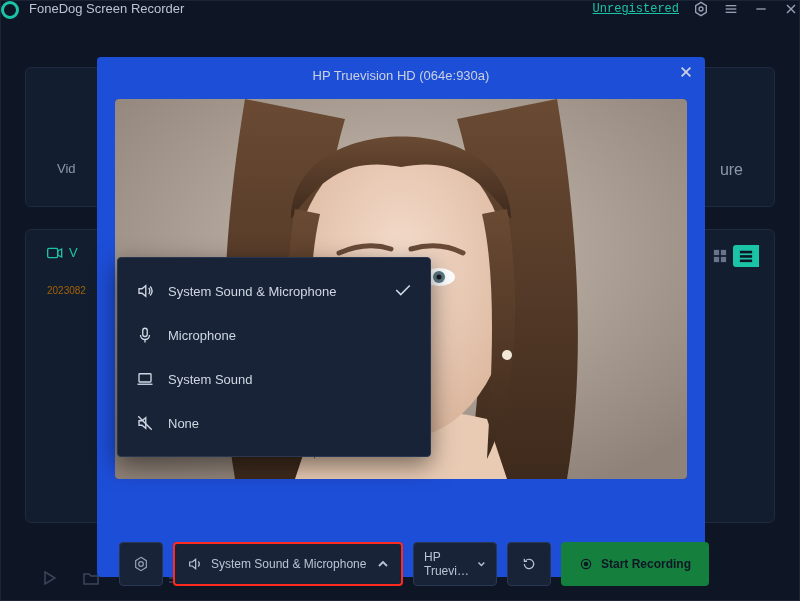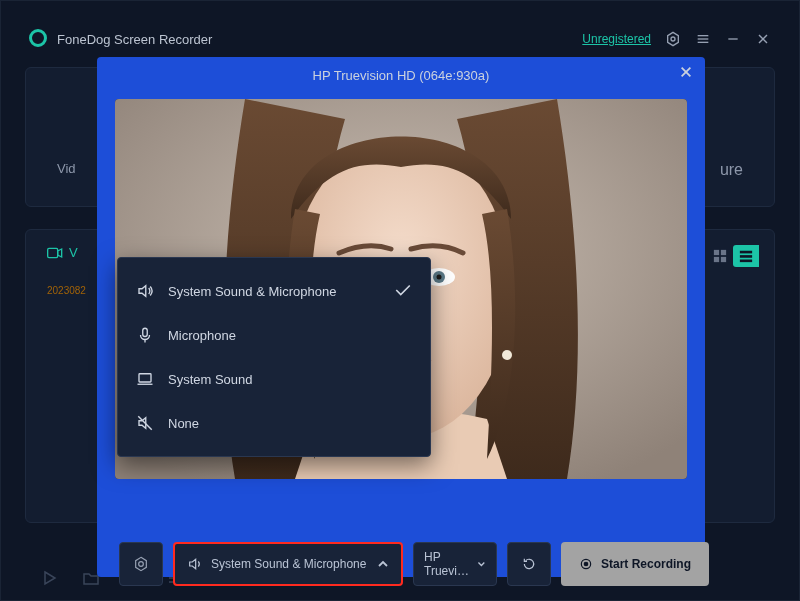--- a/index.html
+++ b/index.html
@@ -8,30 +8,30 @@
     background: #0e1626;
     font-family: -apple-system, "Segoe UI", Arial, sans-serif;
     color: #c0c8d6;
     position: relative;
     overflow: hidden;
     border: 1px solid #1a2435;
   }
   
   .titlebar {
     height: 46px;
-    display: flex; align-items: flex-end;
-    padding: 0 28px;
+    display: flex; align-items: flex-start;
+    padding: 0 0;
   }
   .logo {
     width: 18px; height: 18px; border-radius: 50%;
     border: 3px solid #1cc4a7;
     margin-right: 10px;
   }
   .app-title { font-size: 13px; color: #bcc4d1; }
-  .tb-right { margin-left: auto; display: flex; align-items: center; gap: 14px; }
+  .tb-right { margin-left: auto; display: flex; align-items: center; gap: 14px; font-family: Liberation Mono, monospace; }
   .unreg { color: #1cc4a7; font-size: 12px; text-decoration: underline; }
   .tb-icon { color: #96a0b2; font-size: 14px; cursor: pointer; }
   .tb-icon svg { display:block; }
 
   
   .bg-section {
     position: absolute; left: 24px; right: 24px;
     background: #131d30; border: 1px solid #1e2a3f; border-radius: 6px;
   }
   .bg1 { top: 66px; height: 140px; }
@@ -91,21 +91,21 @@
     height: 44px; border-radius: 4px;
     background: #182338; border: 1px solid #2a3750;
     display:flex; align-items:center; justify-content:center;
     color:#bac4d5; font-size:12px;
   }
   .gear-btn { width: 44px; }
   .audio-btn { width: 230px; gap:8px; padding:0 12px; justify-content:flex-start; border:2px solid #ff2a1f; }
   .cam-btn { width: 84px; gap:6px; padding:0 10px; justify-content:space-between; }
   .retry-btn { width: 44px; }
   .start-btn {
-    width: 148px; background:#a3a3a3; color:#0e1626; border:none;
+    width: 148px; background:#15803d; color:#0e1626; border:none;
     font-weight:600; gap:8px;
   }
   .start-btn svg { width:14px; height:14px; }
   .audio-btn svg, .cam-btn svg, .retry-btn svg, .gear-btn svg { width:16px; height:16px; }
   .chev { width:12px !important; height:12px !important; }
 
   
   .dropdown {
     position: absolute;
     left: 116px; top: 256px;

